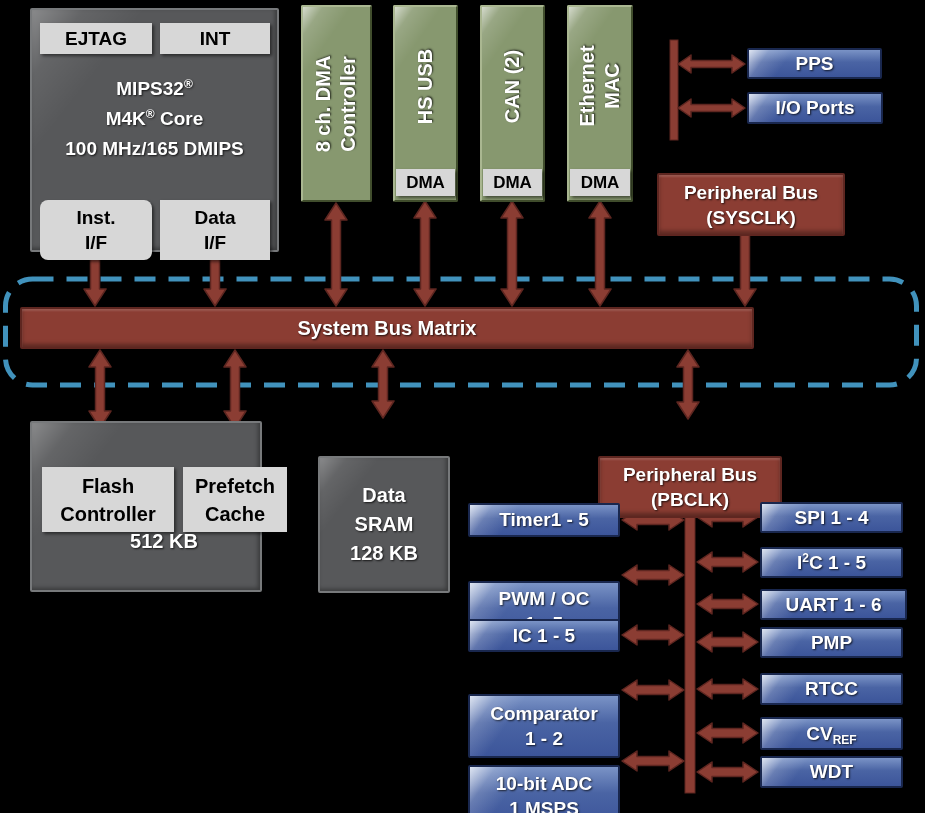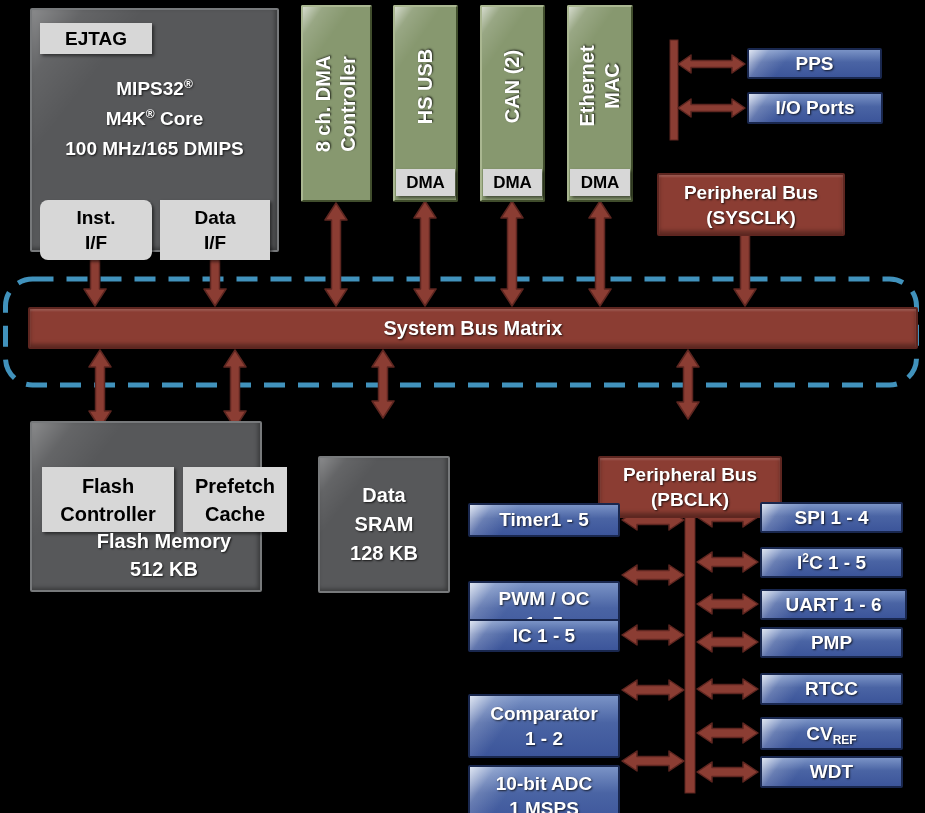--- a/index.html
+++ b/index.html
@@ -67,20 +67,23 @@
       <path d="M 697 642 L 712 632 L 712 637.5 L 743 637.5 L 743 632 L 758 642 L 743 652 L 743 646.5 L 712 646.5 L 712 652 Z" fill="#8b3d33" stroke="#5e2620" stroke-width="1.5" stroke-linejoin="round"></path>
       <path d="M 697 689 L 712 679 L 712 684.5 L 743 684.5 L 743 679 L 758 689 L 743 699 L 743 693.5 L 712 693.5 L 712 699 Z" fill="#8b3d33" stroke="#5e2620" stroke-width="1.5" stroke-linejoin="round"></path>
       <path d="M 697 733 L 712 723 L 712 728.5 L 743 728.5 L 743 723 L 758 733 L 743 743 L 743 737.5 L 712 737.5 L 712 743 Z" fill="#8b3d33" stroke="#5e2620" stroke-width="1.5" stroke-linejoin="round"></path>
       <path d="M 697 772 L 712 762 L 712 767.5 L 743 767.5 L 743 762 L 758 772 L 743 782 L 743 776.5 L 712 776.5 L 712 782 Z" fill="#8b3d33" stroke="#5e2620" stroke-width="1.5" stroke-linejoin="round"></path>
     </svg>
 
   <div class="abs blk gray-block" style="left:30px;top:8px;width:249px;height:244px;">
     <div class="abs lightgray center" style="left:8px;top:13px;width:112px;height:31px;font-size:19px;">
         <span>EJTAG</span>
       </div>
+    <div class="abs lightgray center" style="left:128px;top:13px;width:110px;height:31px;font-size:19px;">
+        <span>INT</span>
+      </div>
     <div class="abs wtxt" style="left:0;top:65px;width:245px;text-align:center;font-size:19px;line-height:28px;">
       <div><span>MIPS32</span><span class="sup">®</span></div>
       <div><span>M4K</span><span class="sup">®</span><span> Core</span></div>
       <div>100 MHz/165 DMIPS</div>
     </div>
     <div class="abs lightgray center col" style="left:8px;top:154px;width:112px;height:60px;font-size:19px;line-height:25px;border-radius:8px;">
       <div>Inst.</div>
         <div>I/F</div>
     </div>
     <div class="abs lightgray center col" style="left:128px;top:154px;width:110px;height:60px;font-size:19px;line-height:25px;">
@@ -129,35 +132,34 @@
     <span class="wtxt">PPS</span>
     </div>
   <div class="abs blk blue-block center" style="left:747px;top:92px;width:136px;height:32px;font-size:19px;">
     <span class="wtxt">I/O Ports</span>
     </div>
   <div class="abs blk maroon-block center col" style="left:657px;top:137px;width:188px;height:63px;font-size:19px;line-height:25px;">
     <div class="wtxt">Peripheral Bus</div>
     <div class="wtxt">(SYSCLK)</div>
   </div>
 
-  <div class="abs blk maroon-block center" style="left:28px;top:307px;width:890px;height:42px;font-size:20px;text-align:right;">
+  <div class="abs blk maroon-block center" style="left:20px;top:307px;width:734px;height:42px;font-size:20px;text-align:right;">
     <span class="wtxt">System Bus Matrix</span>
     </div>
 
   <div class="abs blk gray-block" style="left:30px;top:421px;width:232px;height:171px;">
     <div class="abs lightgray center col" style="left:10px;top:8px;width:132px;height:65px;font-size:20px;line-height:28px;">
       <div>Flash</div>
       <div>Controller</div>
     </div>
     <div class="abs lightgray center col" style="left:151px;top:8px;width:104px;height:65px;font-size:20px;line-height:28px;">
       <div>Prefetch</div>
       <div>Cache</div>
     </div>
     <div class="abs wtxt" style="left:0;top:104px;width:264px;text-align:center;font-size:20px;line-height:28px;">
-      <div>Flash Memory</div>
       <div>512 KB</div>
     </div>
   </div>
 
   <div class="abs blk gray-block center col wtxt" style="left:318px;top:420px;width:132px;height:137px;font-size:20px;line-height:29px;">
     <div>Data</div>
     <div>SRAM</div>
     <div>128 KB</div>
   </div>
 

